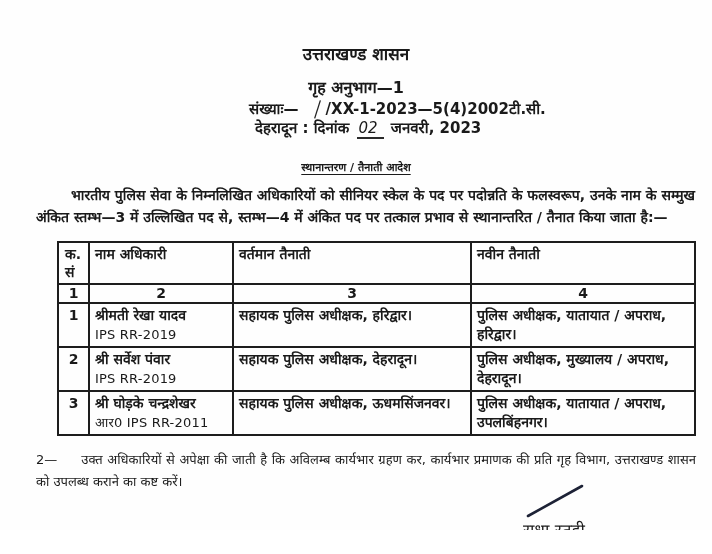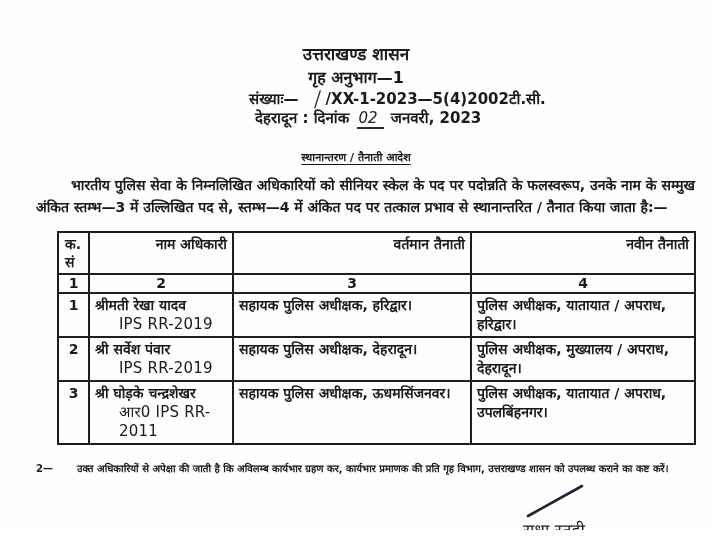--- a/index.html
+++ b/index.html
@@ -3,21 +3,21 @@
 <meta charset="utf-8">
 <style>
   html,body{margin:0;padding:0;background:#ffffff;}
   .page{
     position:relative;width:712px;height:530px;overflow:hidden;
     background:#fefefe;color:#1a1a1a;
     font-family:"DejaVu Sans","Liberation Sans",sans-serif;
   }
   .center{text-align:center;}
   .org{padding-top:44px;font-size:17px;font-weight:bold;line-height:20px;}
-  .dept{margin-top:4px;font-size:16px;font-weight:bold;line-height:20px;}
+  .dept{margin-top:14px;font-size:16px;font-weight:bold;line-height:20px;}
   .ref-line{margin:2px 0 0 249px;font-size:15px;font-weight:bold;line-height:18px;white-space:nowrap;}
   .date-line{margin:1px 0 8px 255px;font-size:15px;font-weight:bold;line-height:18px;white-space:nowrap;}
   .hand-slash{display:inline-block;transform:rotate(6deg) scaleY(1.5);margin:0 6px 0 16px;font-weight:normal;color:#222;}
   .hand-date{display:inline-block;font-style:italic;font-weight:normal;border-bottom:2px solid #2a2a2a;padding:0 6px 0 2px;margin:0 2px;}
   .title-wrap{margin-top:17px;text-align:center;}
   .doc-title{
     display:inline-block;font-size:11px;font-weight:bold;
     text-decoration:underline;text-underline-offset:3px;
   }
   .para1{
@@ -29,27 +29,27 @@
     font-size:14px;table-layout:fixed;
   }
   table.transfer th,table.transfer td{
     border:2px solid #1d1d1d;padding:2px 5px;vertical-align:top;
     font-weight:bold;box-sizing:border-box;
   }
   .col-sn{width:31px;}
   .col-name{width:144px;}
   .col-cur{width:238px;}
   .col-new{width:224px;}
-  tr.head th{height:40px;text-align:right;line-height:18px;}
+  tr.head th{height:40px;text-align:left;line-height:18px;}
   tr.head th.sn-h{text-align:left;padding-left:6px;}
   tr.nums td{height:18px;text-align:center;line-height:15px;padding:1px 2px;}
   tr.body-row td{height:40px;line-height:19px;}
   tr.body-row td.sn-cell{text-align:center;}
-  .cadre{font-size:15px;font-weight:normal;letter-spacing:0.2px;margin-left:24px;}
-  .para2{margin:13px 16px 0 36px;font-size:10px;font-weight:bold;line-height:21.5px;text-align:justify;}
+  .cadre{font-size:13px;font-weight:normal;letter-spacing:0.2px;}
+  .para2{margin:13px 16px 0 36px;font-size:13px;font-weight:normal;line-height:21.5px;text-align:justify;}
   .para2 .pnum{margin-right:24px;}
   .signature{position:absolute;top:483px;left:468px;width:172px;text-align:center;}
   .sig-stroke{display:block;margin:0 0 1px 56px;}
   .sig-name{font-size:17px;font-weight:normal;line-height:20px;}
   .sig-desig{font-size:15px;font-weight:bold;line-height:20px;margin-top:2px;}
 </style>
 </head>
 <body>
 
 <div class="page">

